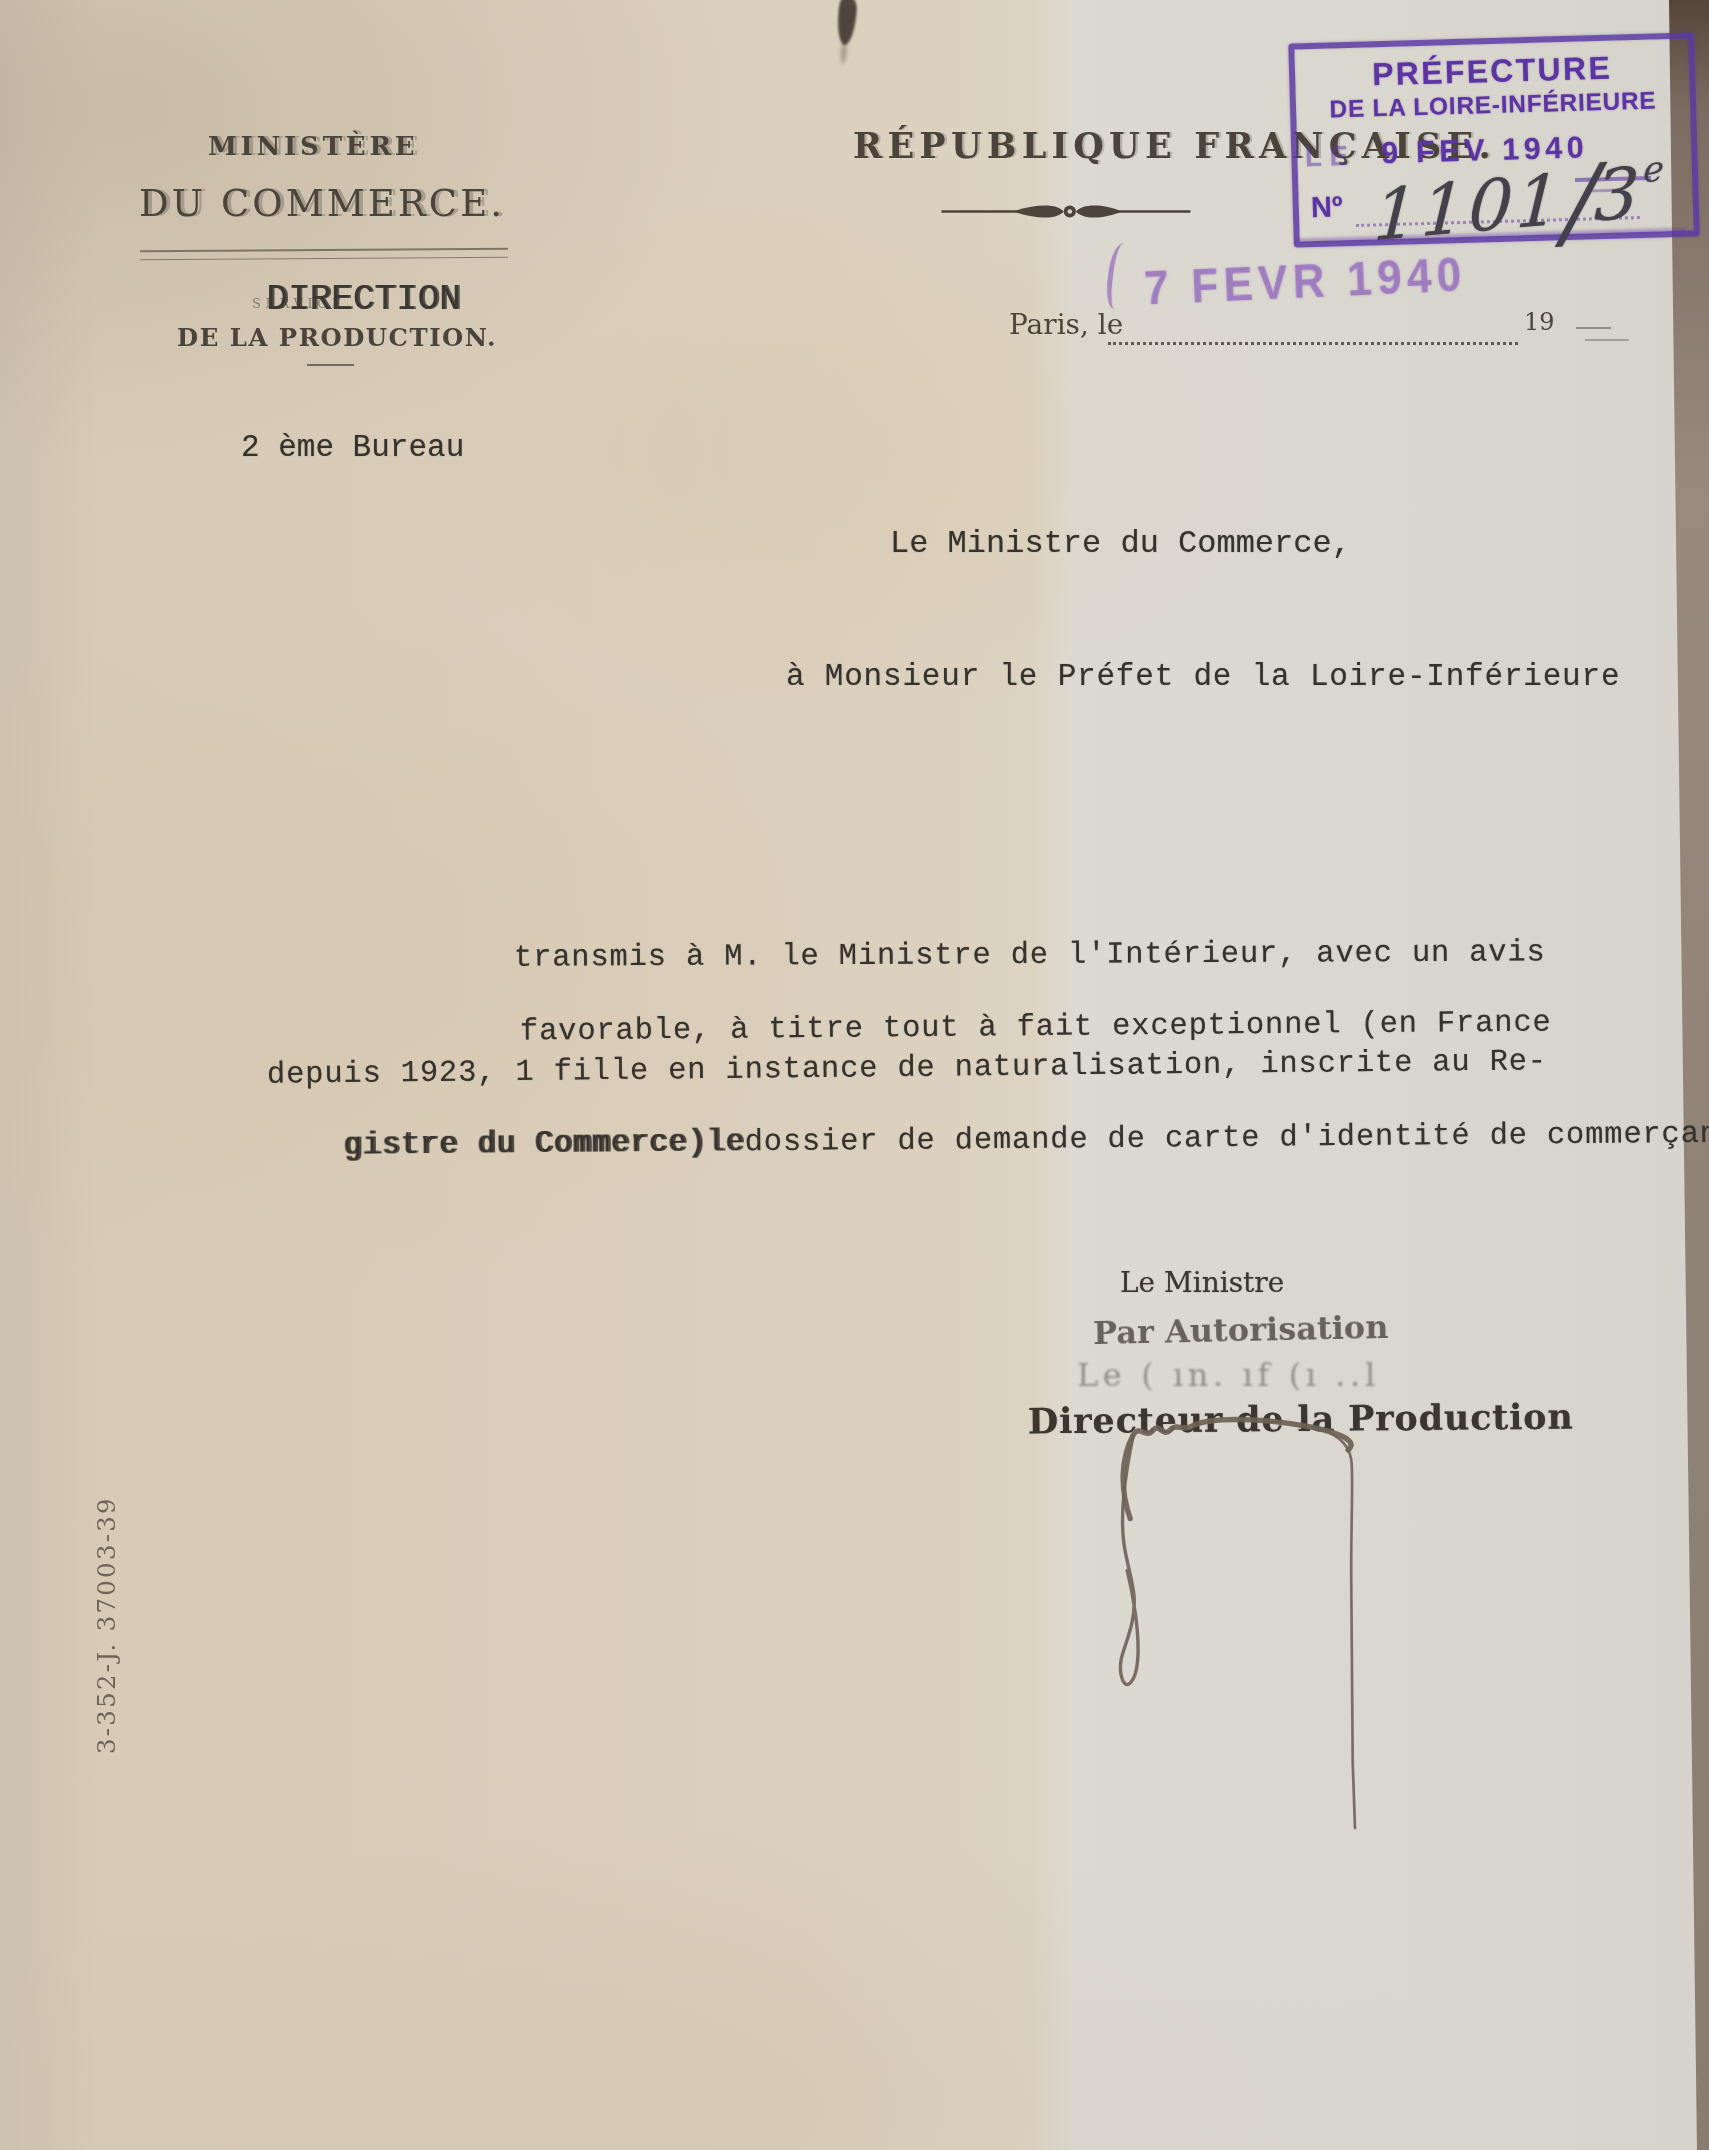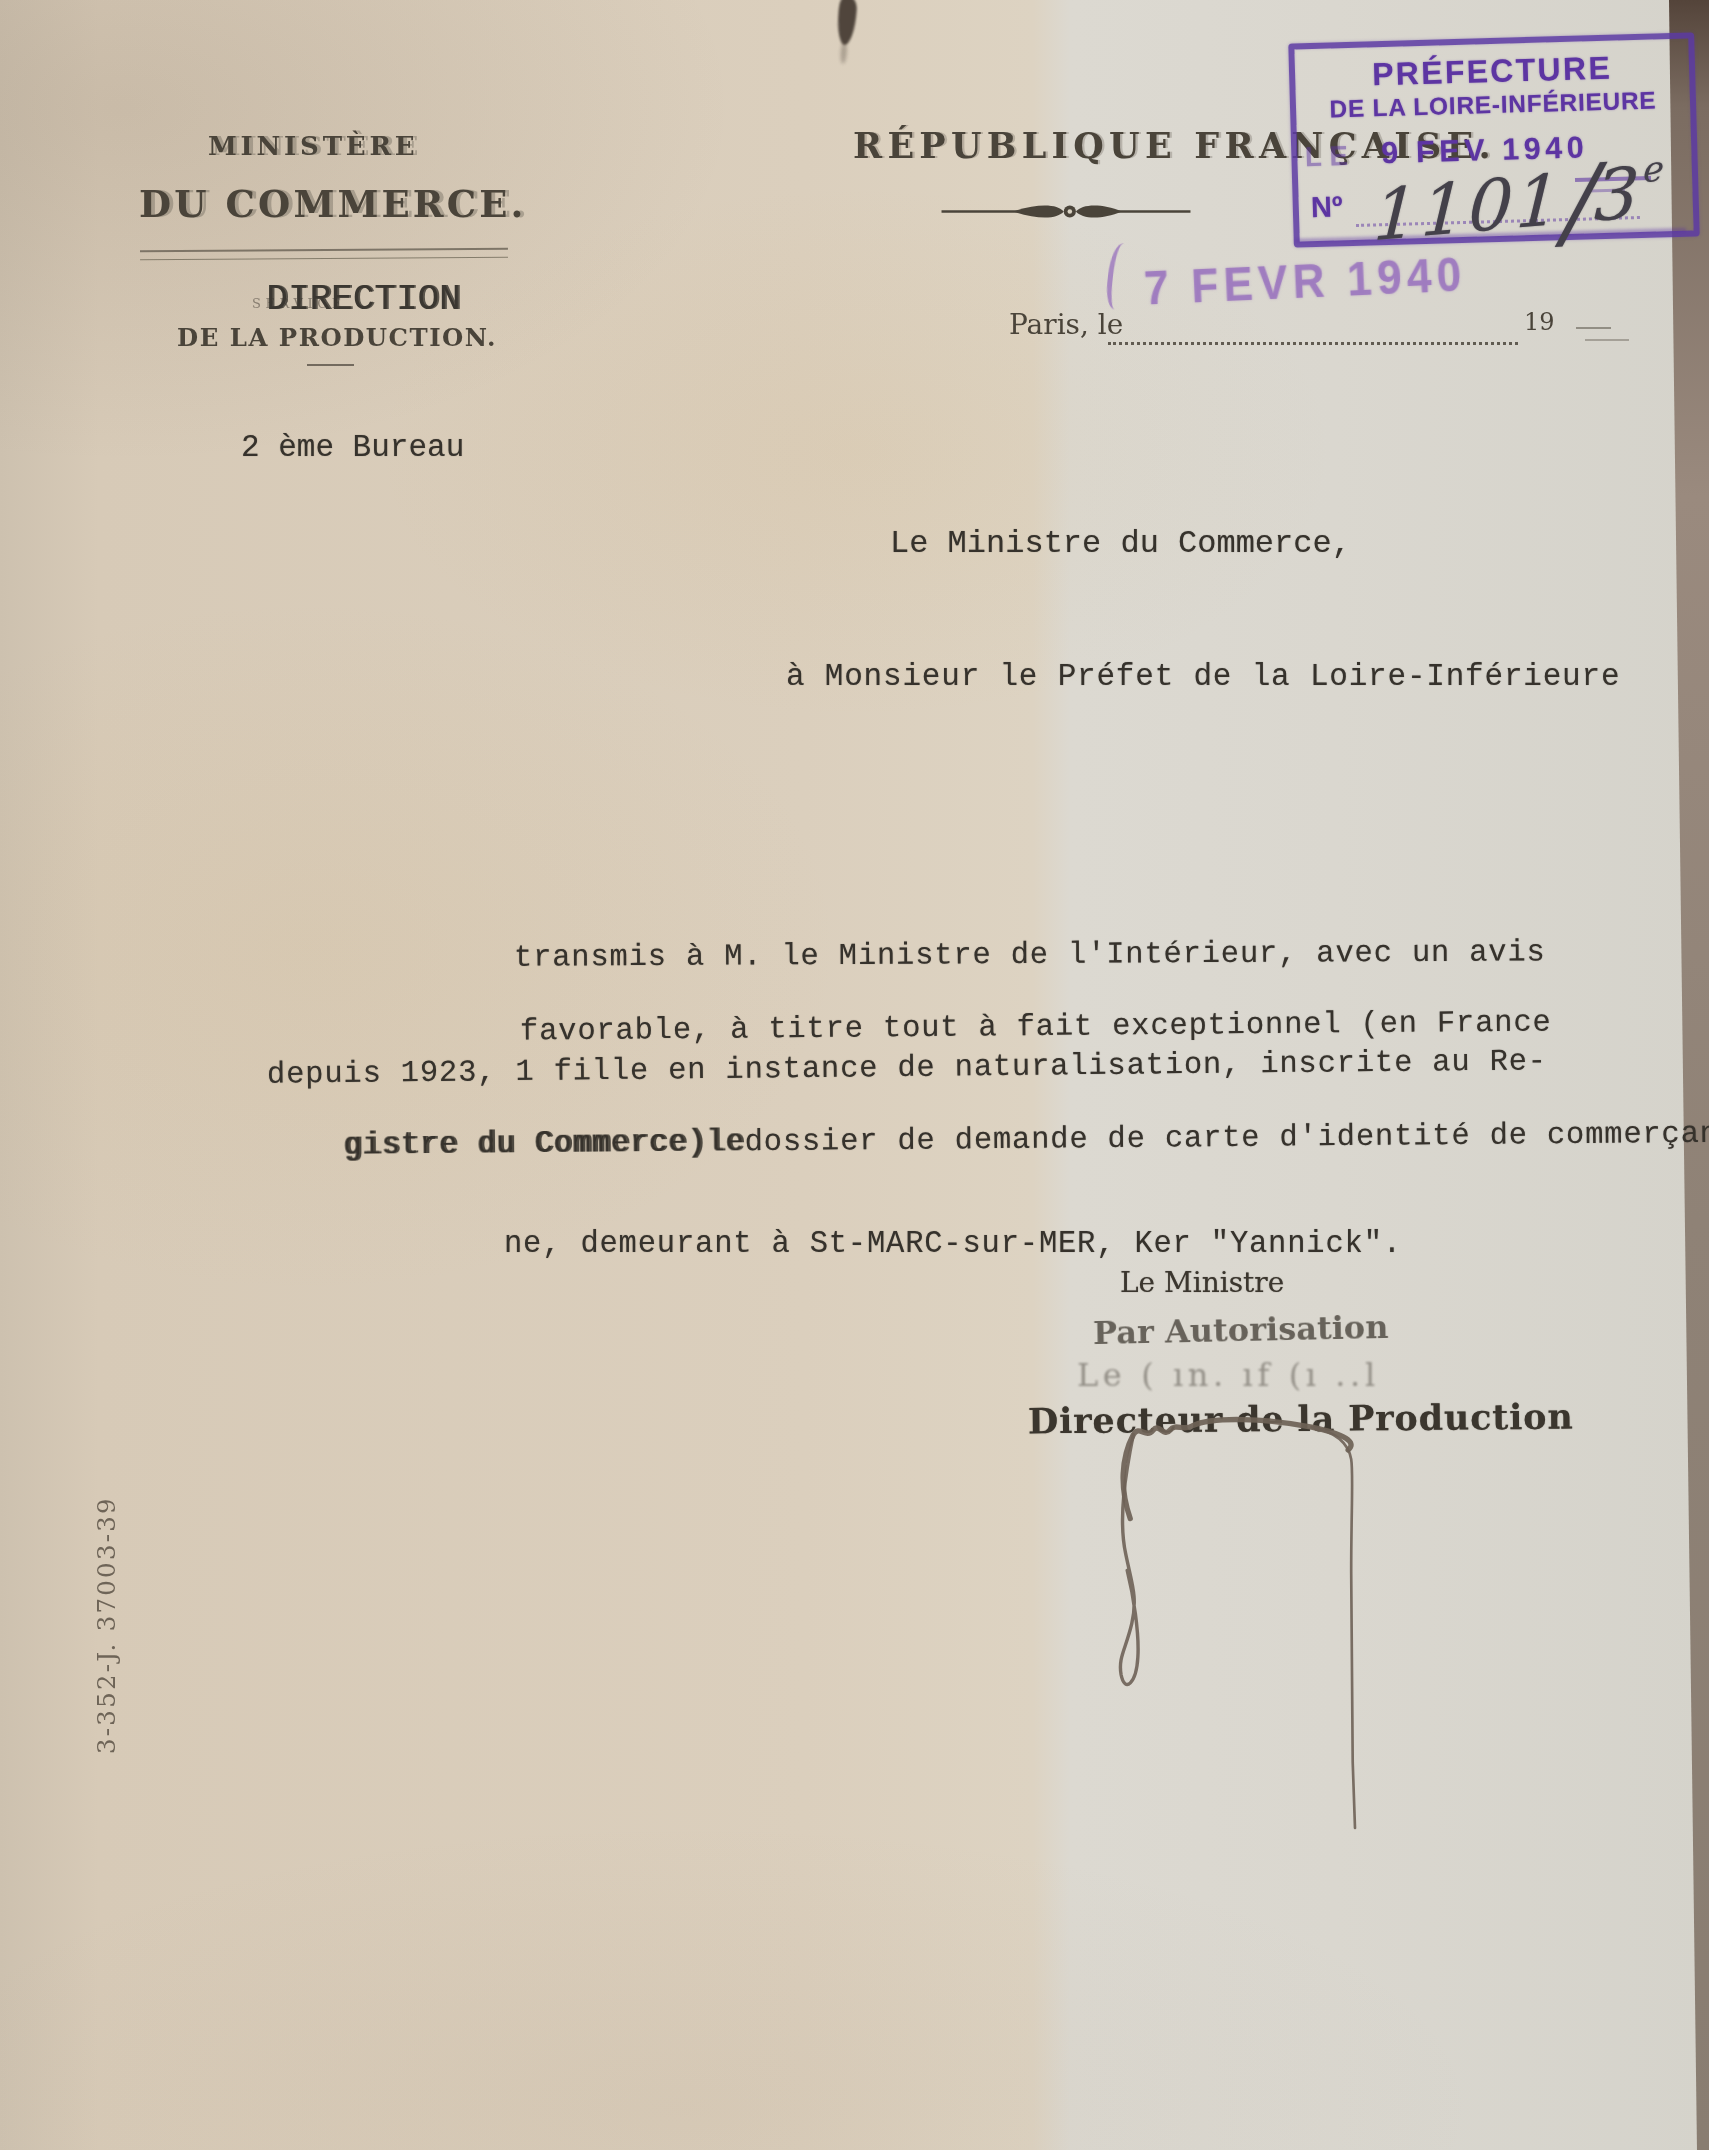--- a/index.html
+++ b/index.html
@@ -78,21 +78,21 @@
 </head>
 <body>
 
 <div class="canvas">
   <div class="backdrop"></div>
   <div class="paper"></div>
 
   <div class="blot"></div>
 
   <div class="t serif print ghost" style="left:208px;top:131px;width:206px;text-align:right;font-size:26px;font-weight:700;letter-spacing:3.8px;">MINISTÈRE</div>
-  <div class="t serif print ghost" style="left:139px;top:182px;width:366px;text-align:left;font-size:37px;font-weight:700;letter-spacing:3.1px;">DU COMMERCE.</div>
+  <div class="t serif print ghost" style="left:139px;top:182px;width:366px;text-align:left;font-size:37px;font-weight:400;letter-spacing:3.1px;">DU COMMERCE.</div>
   <div class="dbl-rule"></div>
   <div class="t serif" style="left:252px;top:296px;width:206px;text-align:left;font-size:13px;letter-spacing:4.6px;color:rgba(74,68,58,.55);">SERVICE</div>
   <div class="t mono" style="left:258px;top:279px;width:211px;text-align:center;font-size:36px;color:#3b3731;text-shadow:1.9px 0 0 rgba(59,55,49,.8);">DIRECTION</div>
   <div class="t serif print" style="left:177px;top:323px;width:298px;text-align:center;font-size:24.4px;font-weight:700;letter-spacing:1.5px;">DE LA PRODUCTION.</div>
   <div class="sm-rule"></div>
   <div class="t mono" style="left:241px;top:430px;font-size:31px;">2 ème Bureau</div>
 
   <div class="t serif print" style="left:853px;top:125px;font-size:35px;font-weight:700;letter-spacing:5.3px;text-shadow:2.3px 0 0 rgba(74,68,58,.25);">RÉPUBLIQUE FRANÇAISE.</div>
   <svg style="left:940px;top:197px;" width="252" height="27.5" viewBox="0 0 330 36">
     <path d="M2 19 H122" stroke="#4a443a" stroke-width="3" fill="none"></path>
@@ -130,21 +130,20 @@
 
   <div class="t mono" style="left:890px;top:525px;font-size:32px;">Le Ministre du Commerce,</div>
   <div class="t mono" style="left:786px;top:659px;font-size:31px;letter-spacing:0.8px;">à Monsieur le Préfet de la Loire-Inférieure</div>
 
   <div class="t mono body-line" style="left:514px;top:938px;transform:rotate(-.3deg);">transmis à M. le Ministre de l'Intérieur, avec un avis</div>
   <div class="t mono body-line" style="left:520px;top:1010px;transform:rotate(-.5deg);">favorable, à titre tout à fait exceptionnel (en France</div>
   <div class="t mono body-line" style="left:267px;top:1051px;transform:rotate(-.6deg);">depuis 1923, 1 fille en instance de naturalisation, inscrite au Re-</div>
   <div class="t mono body-line" style="left:267px;top:1089px;transform:rotate(-.5deg);">
     <span class="overstrike">gistre du Commerce)le</span><span>dossier de demande de carte d'identité de commerçant</span>
   </div>
-  <div class="t mono body-line" style="left:504px;top:1227px;">ne, demeurant à St-MARC-sur-MER, Ker "Yannick".</div>
 
   <div class="t sig-stamp" style="left:1120px;top:1266px;font-size:28px;font-weight:400;text-shadow:0 0 1.1px rgba(59,54,46,.6);">Le Ministre</div>
   <div class="t sig-stamp" style="left:1093px;top:1311px;font-size:32px;font-weight:700;opacity:.72;filter:blur(0.6px);transform:rotate(-1.2deg);">Par Autorisation</div>
   <div class="t sig-stamp faintline" style="left:1077px;top:1356px;font-size:32px;letter-spacing:4.6px;">Le ( ın. ıf (ı ..l</div>
   <div class="t sig-stamp" style="left:1028px;top:1398px;font-size:35px;font-weight:700;letter-spacing:0.8px;transform:rotate(-.5deg);text-shadow:0 0 1.1px rgba(59,54,46,.55);">Directeur de la Production</div>
 
   <svg style="left:1083px;top:1404px;" width="320" height="473" viewBox="0 0 420 620">
     <path d="M62 150 C 48 110 50 70 66 40 C 74 26 82 46 92 34 C 100 24 106 44 114 34 C 122 24 132 36 144 28 C 170 16 240 18 300 30 C 344 39 360 50 348 60" fill="none" stroke="#6e6256" stroke-width="7" stroke-linecap="round" opacity=".92"></path>
     <path d="M300 30 C 330 36 348 50 352 72 C 355 90 352 140 352 220 L 354 470 L 357 556" fill="none" stroke="#6e6256" stroke-width="3.5" stroke-linecap="round" opacity=".9"></path>
     <path d="M66 40 C 56 90 46 150 56 196 C 64 236 72 252 64 288 C 56 322 46 332 50 355 C 55 380 70 366 72 332 C 74 300 66 250 58 218" fill="none" stroke="#6e6256" stroke-width="4.5" stroke-linecap="round" opacity=".9"></path>

